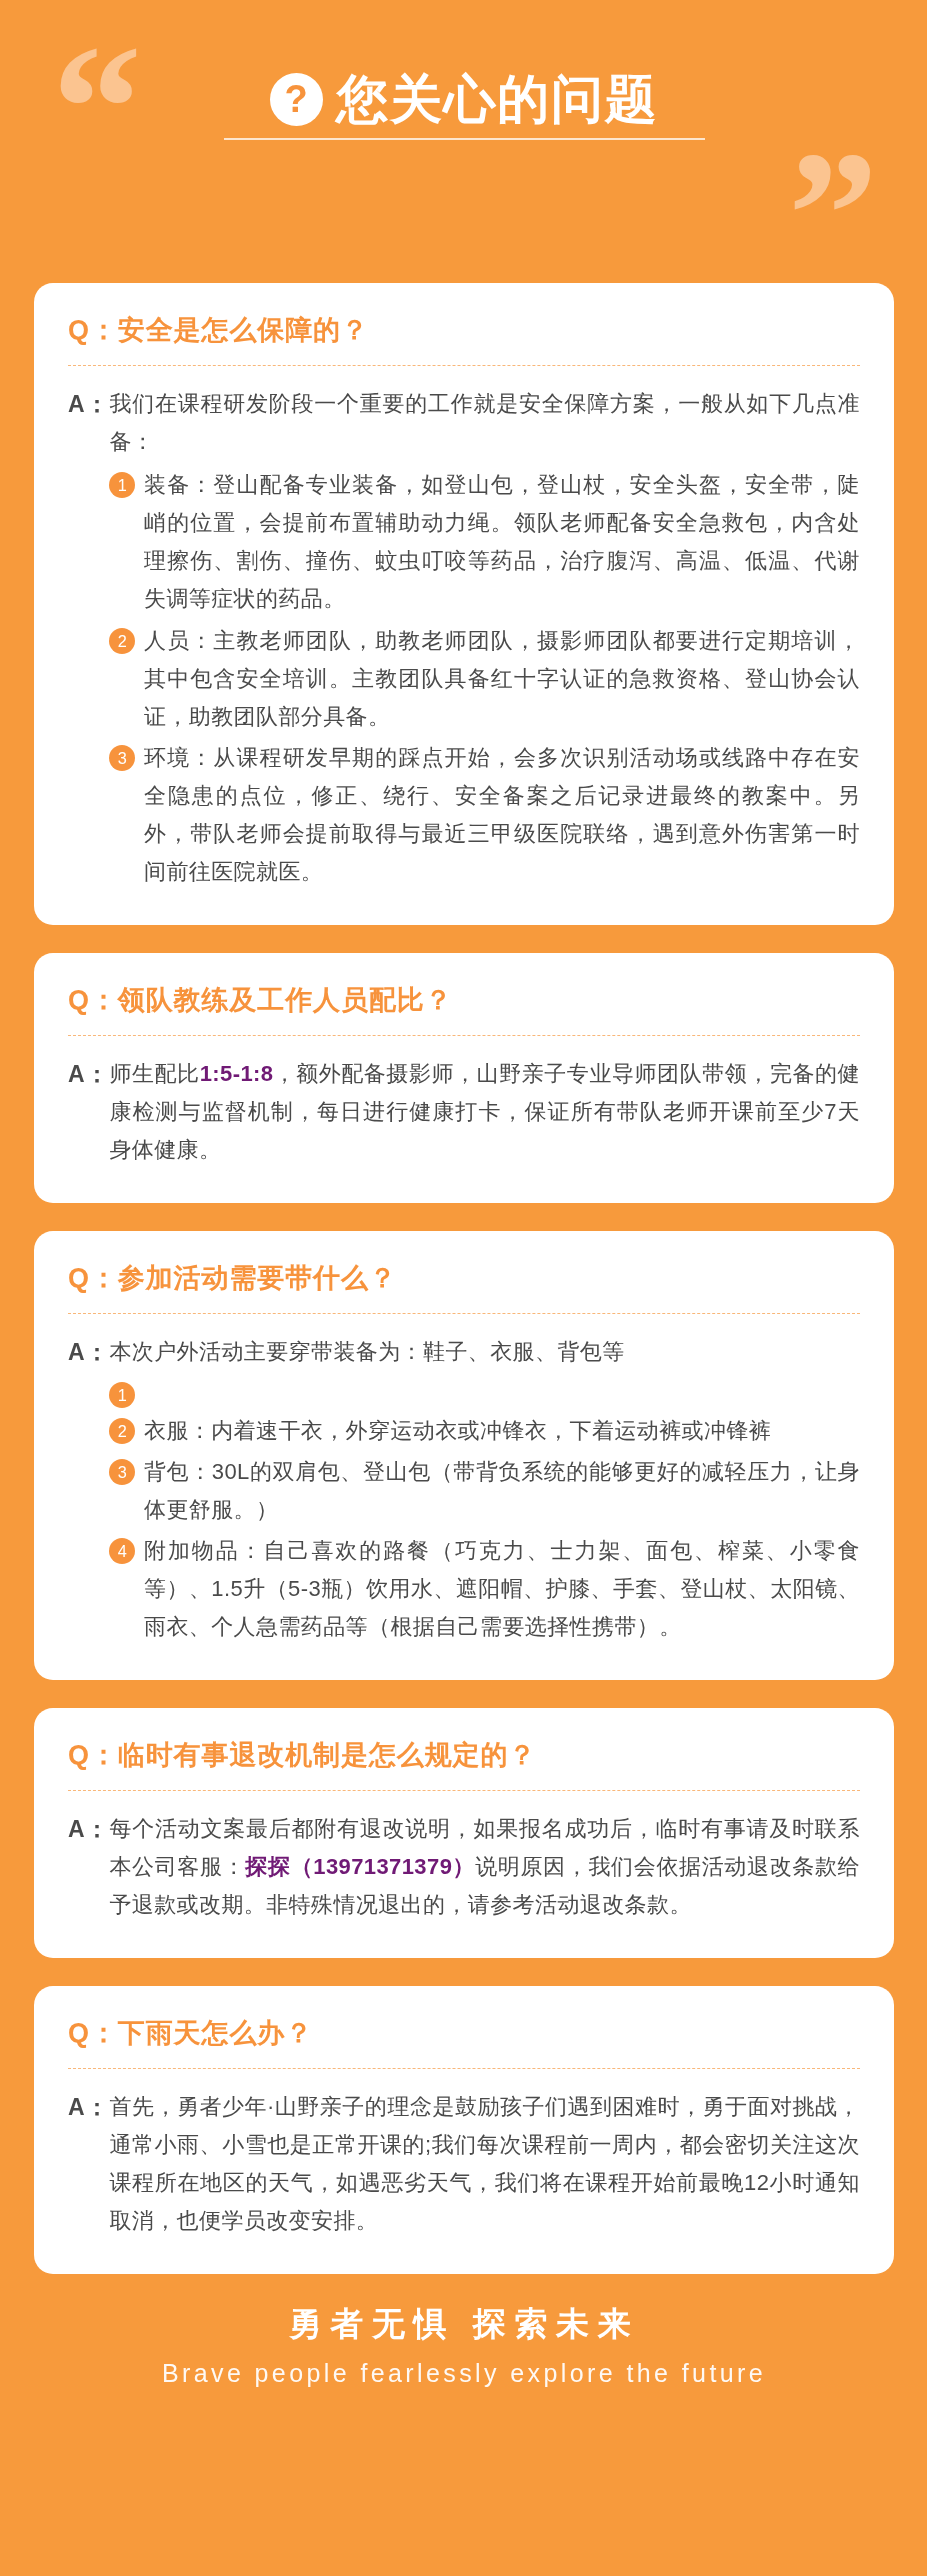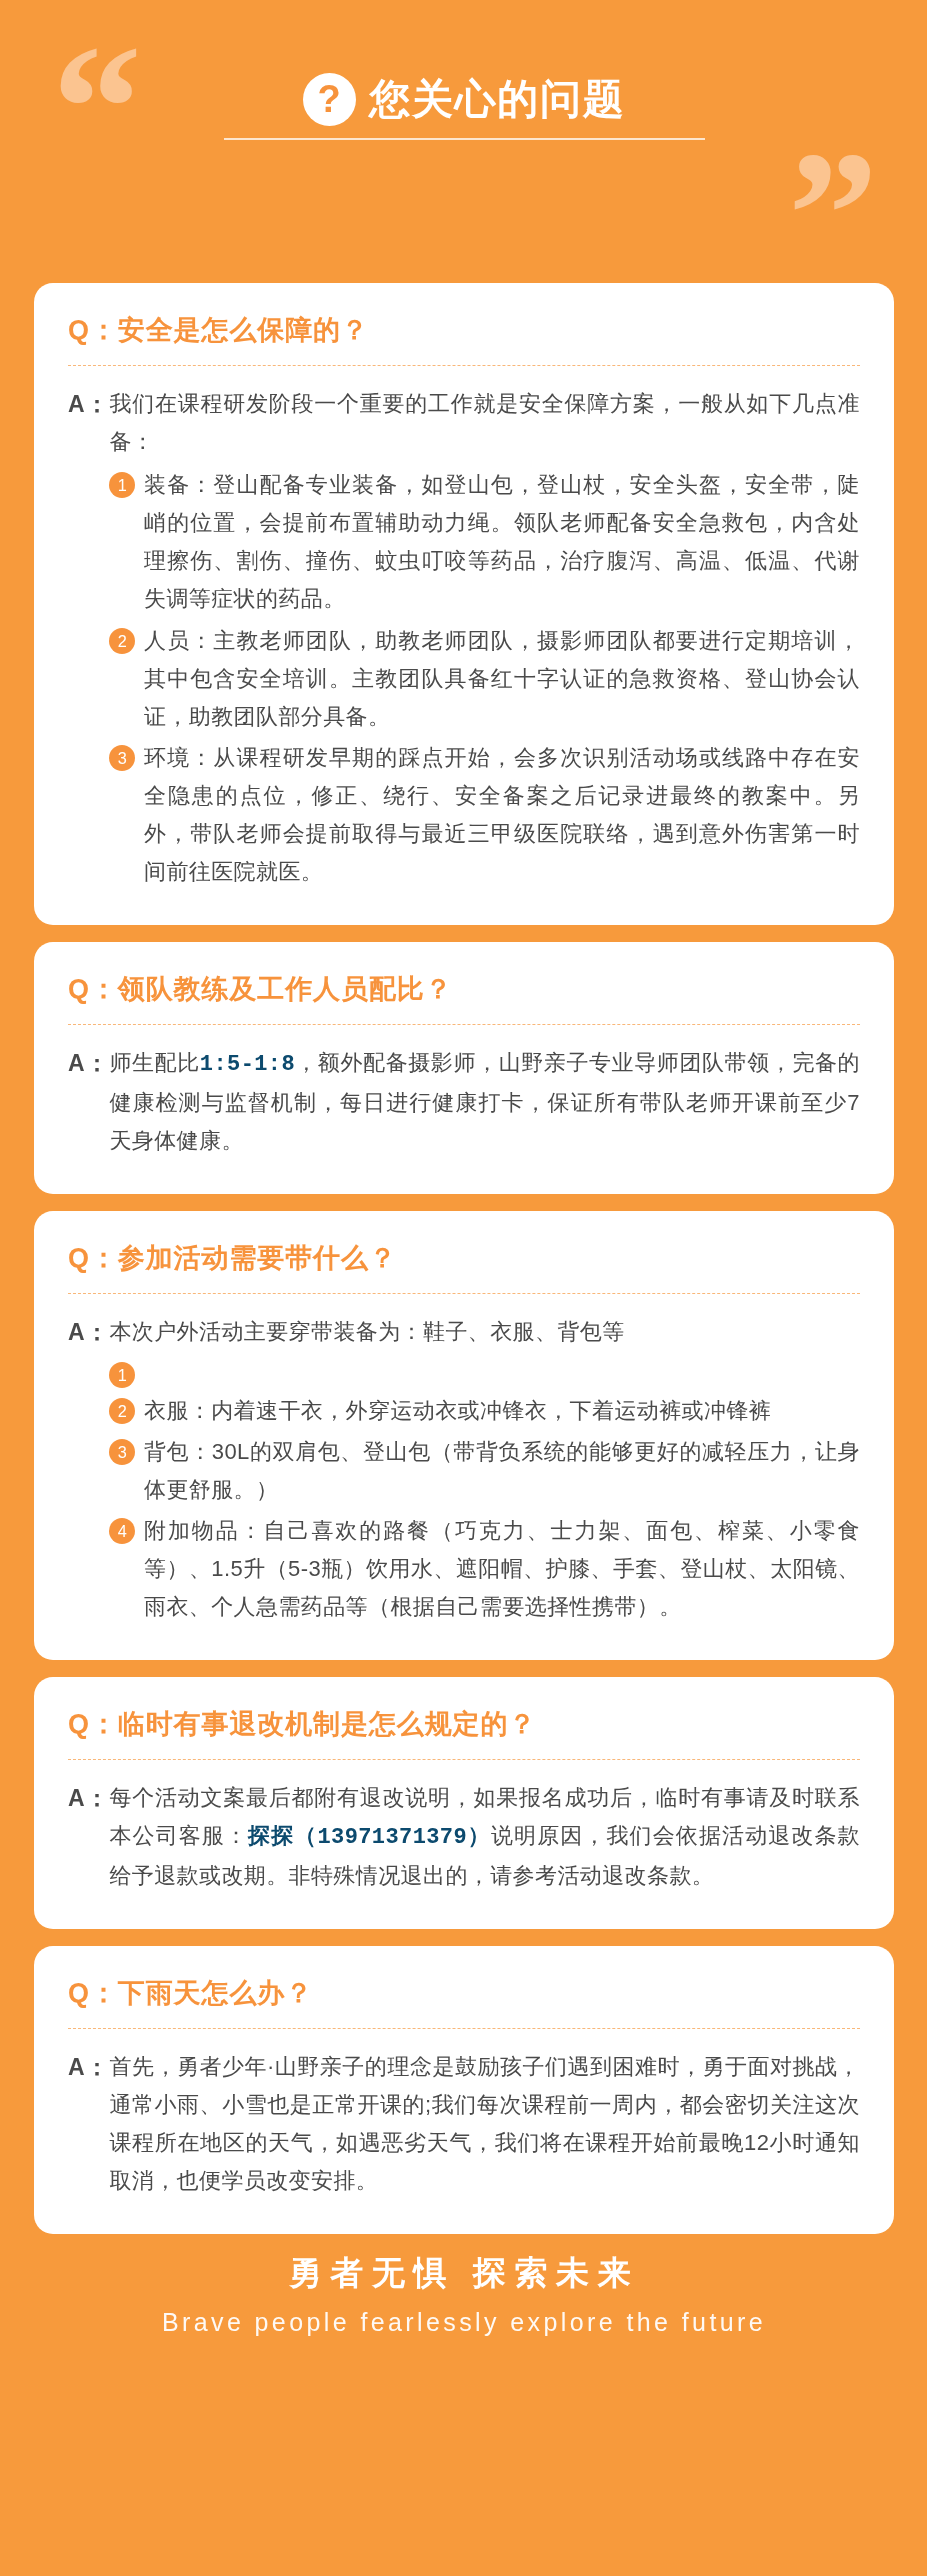--- a/index.html
+++ b/index.html
@@ -61,21 +61,21 @@
     color: #f7933c;
     font-size: 38px;
     font-weight: bold;
     display: flex;
     align-items: center;
     justify-content: center;
     font-family: "Liberation Sans", sans-serif;
   }
   .main-title {
     color: #ffffff;
-    font-size: 41px;
+    font-size: 52px;
     font-weight: bold;
     letter-spacing: 1.7px;
     line-height: 53px;
   }
   .sub-title {
     margin-top: 22px;
     color: #ffffff;
     font-size: 27px;
     letter-spacing: 2.6px;
     font-weight: 500;
@@ -84,21 +84,21 @@
     width: 481px;
     height: 1.7px;
     background: rgba(255,255,255,0.75);
     margin: 12px auto 0 auto;
   }
 
   
   .card {
     background: #ffffff;
     border-radius: 19px;
-    margin: 0 34px 17px 34px;
+    margin: 0 34px 28px 34px;
     padding: 29px 34px 34px 34px;
   }
   .q-line {
     color: #f7933c;
     font-size: 27px;
     font-weight: bold;
     letter-spacing: 0.9px;
     margin-bottom: 17px;
   }
   .dashed {
@@ -118,21 +118,21 @@
     letter-spacing: 0.9px;
   }
   .a-text {
     color: #4a4a4a;
     font-size: 22px;
     line-height: 38px;
     letter-spacing: 0.4px;
     text-align: justify;
   }
   .a-text p { margin: 0; }
-  .highlight-orange { color: #0c4a6e; font-weight: bold; font-family: Liberation Mono, monospace; }
+  .highlight-orange { color: #701a75; font-weight: bold; }
 
   .numbered {
     margin-top: 5.2px;
   }
   .num-item {
     display: flex;
     align-items: flex-start;
     margin-top: 3.4px;
   }
   .num-badge {

